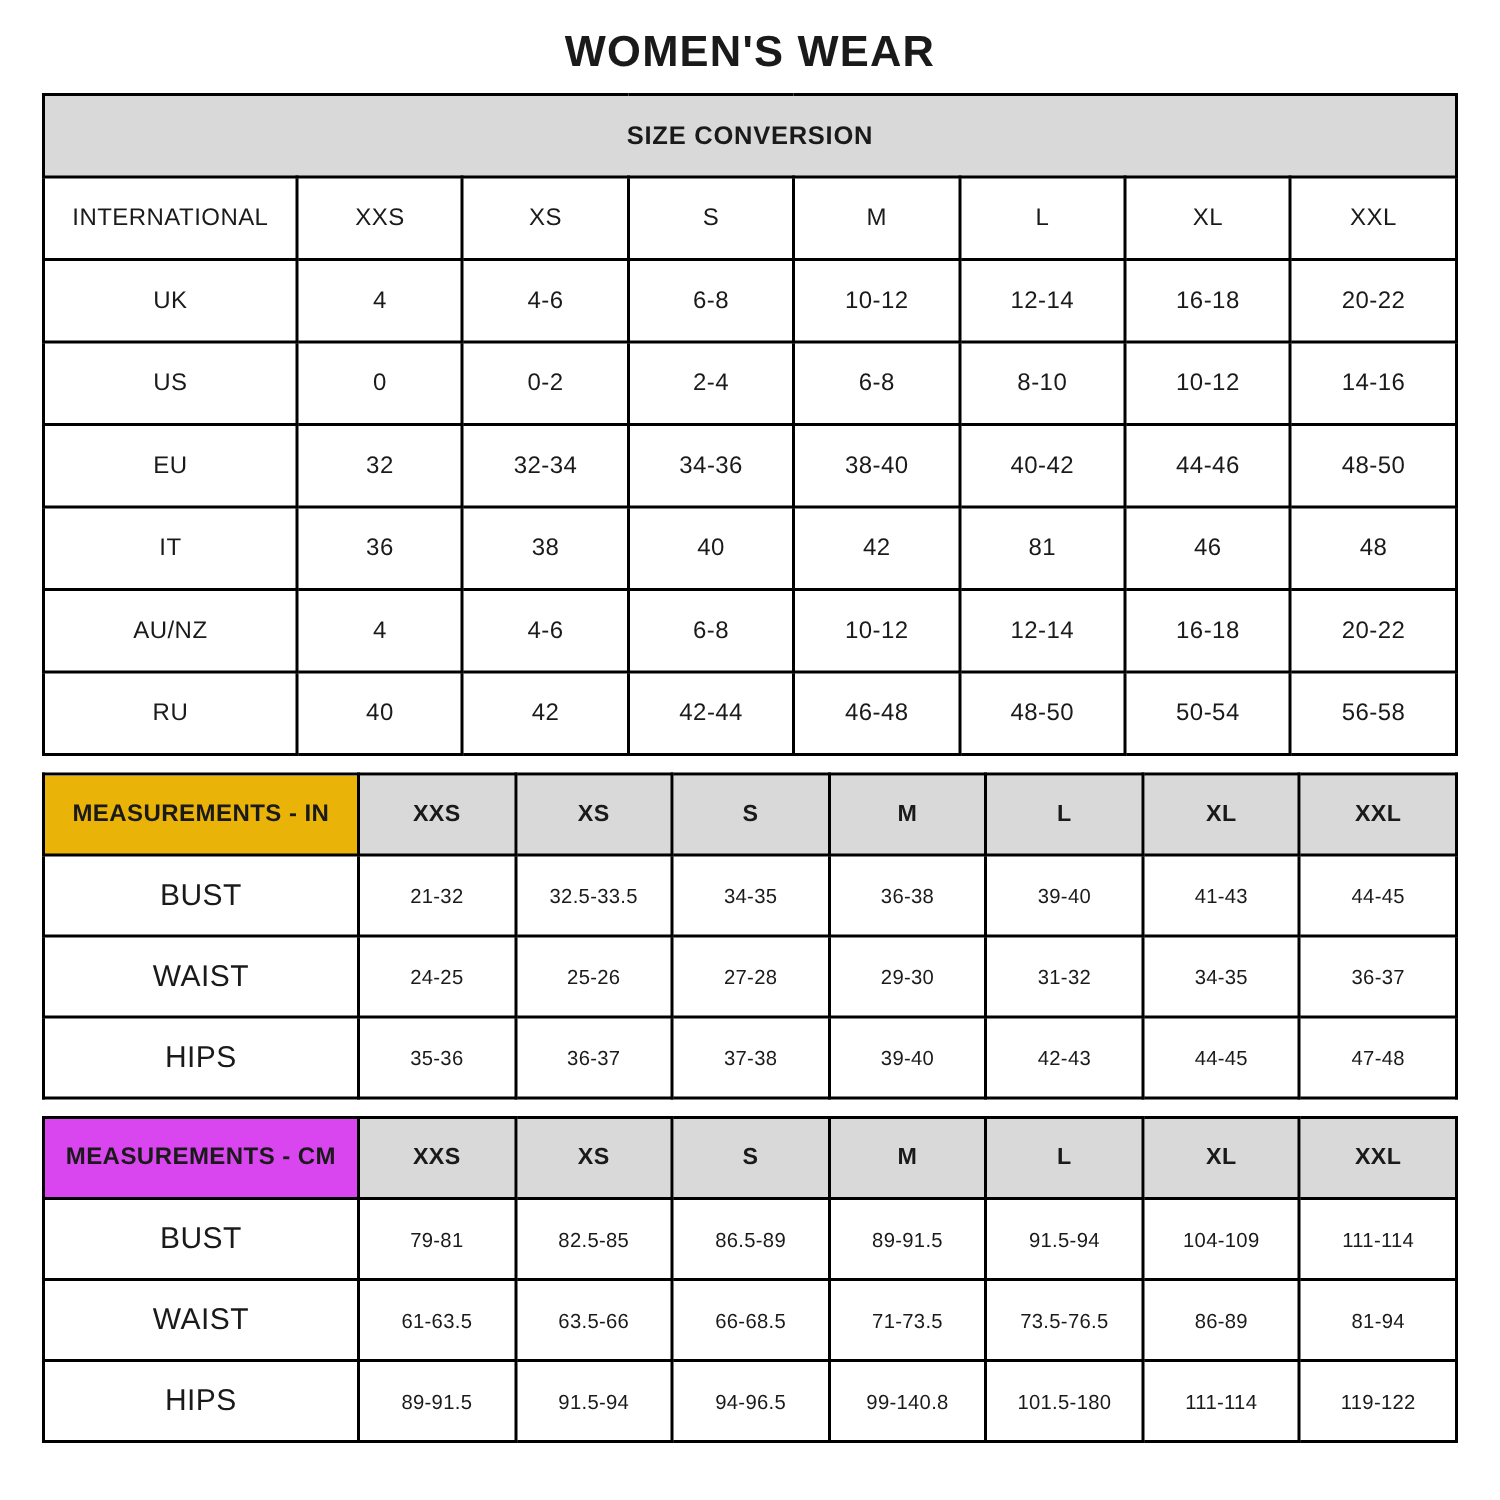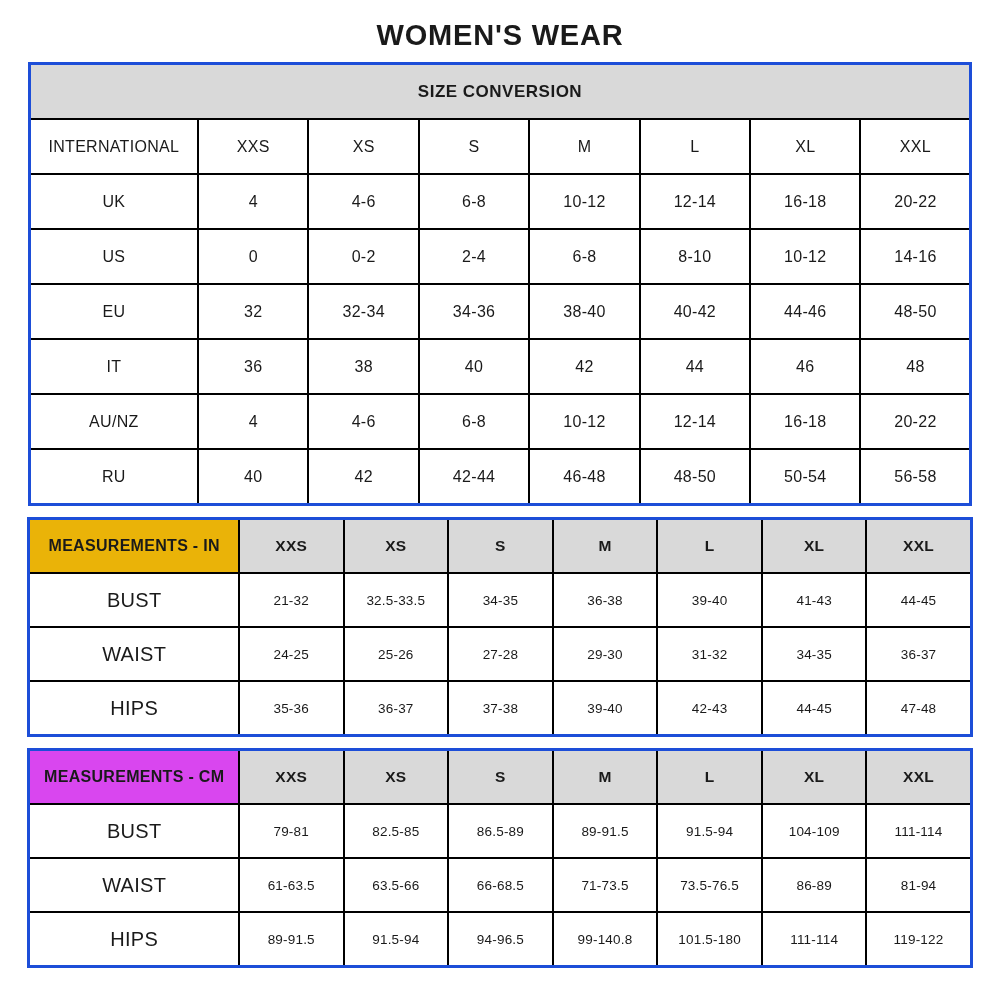--- a/index.html
+++ b/index.html
@@ -17,21 +17,21 @@
     font-size: 29px;
     font-weight: 700;
     letter-spacing: 0.8px;
     line-height: 35px;
   }
   table {
     border-collapse: collapse;
     table-layout: fixed;
     margin: 9px auto 0 auto;
     width: 942px;
-    border: 3px solid #1d4ed8;
+    border: 1px solid #1d4ed8;
   }
   td {
     border: 2px solid #000;
     text-align: center;
     vertical-align: middle;
     padding: 0;
     overflow: hidden;
     white-space: nowrap;
   }
   .gray { background: #d9d9d9; }
@@ -121,21 +121,21 @@
           <td class="size-val">40-42</td>
           <td class="size-val">44-46</td>
           <td class="size-val">48-50</td>
         </tr>
         <tr>
           <td class="row-label-cell">IT</td>
           <td class="size-val">36</td>
           <td class="size-val">38</td>
           <td class="size-val">40</td>
           <td class="size-val">42</td>
-          <td class="size-val">44</td>
+          <td class="size-val">81</td>
           <td class="size-val">46</td>
           <td class="size-val">48</td>
         </tr>
         <tr>
           <td class="row-label-cell">AU/NZ</td>
           <td class="size-val">4</td>
           <td class="size-val">4-6</td>
           <td class="size-val">6-8</td>
           <td class="size-val">10-12</td>
           <td class="size-val">12-14</td>

